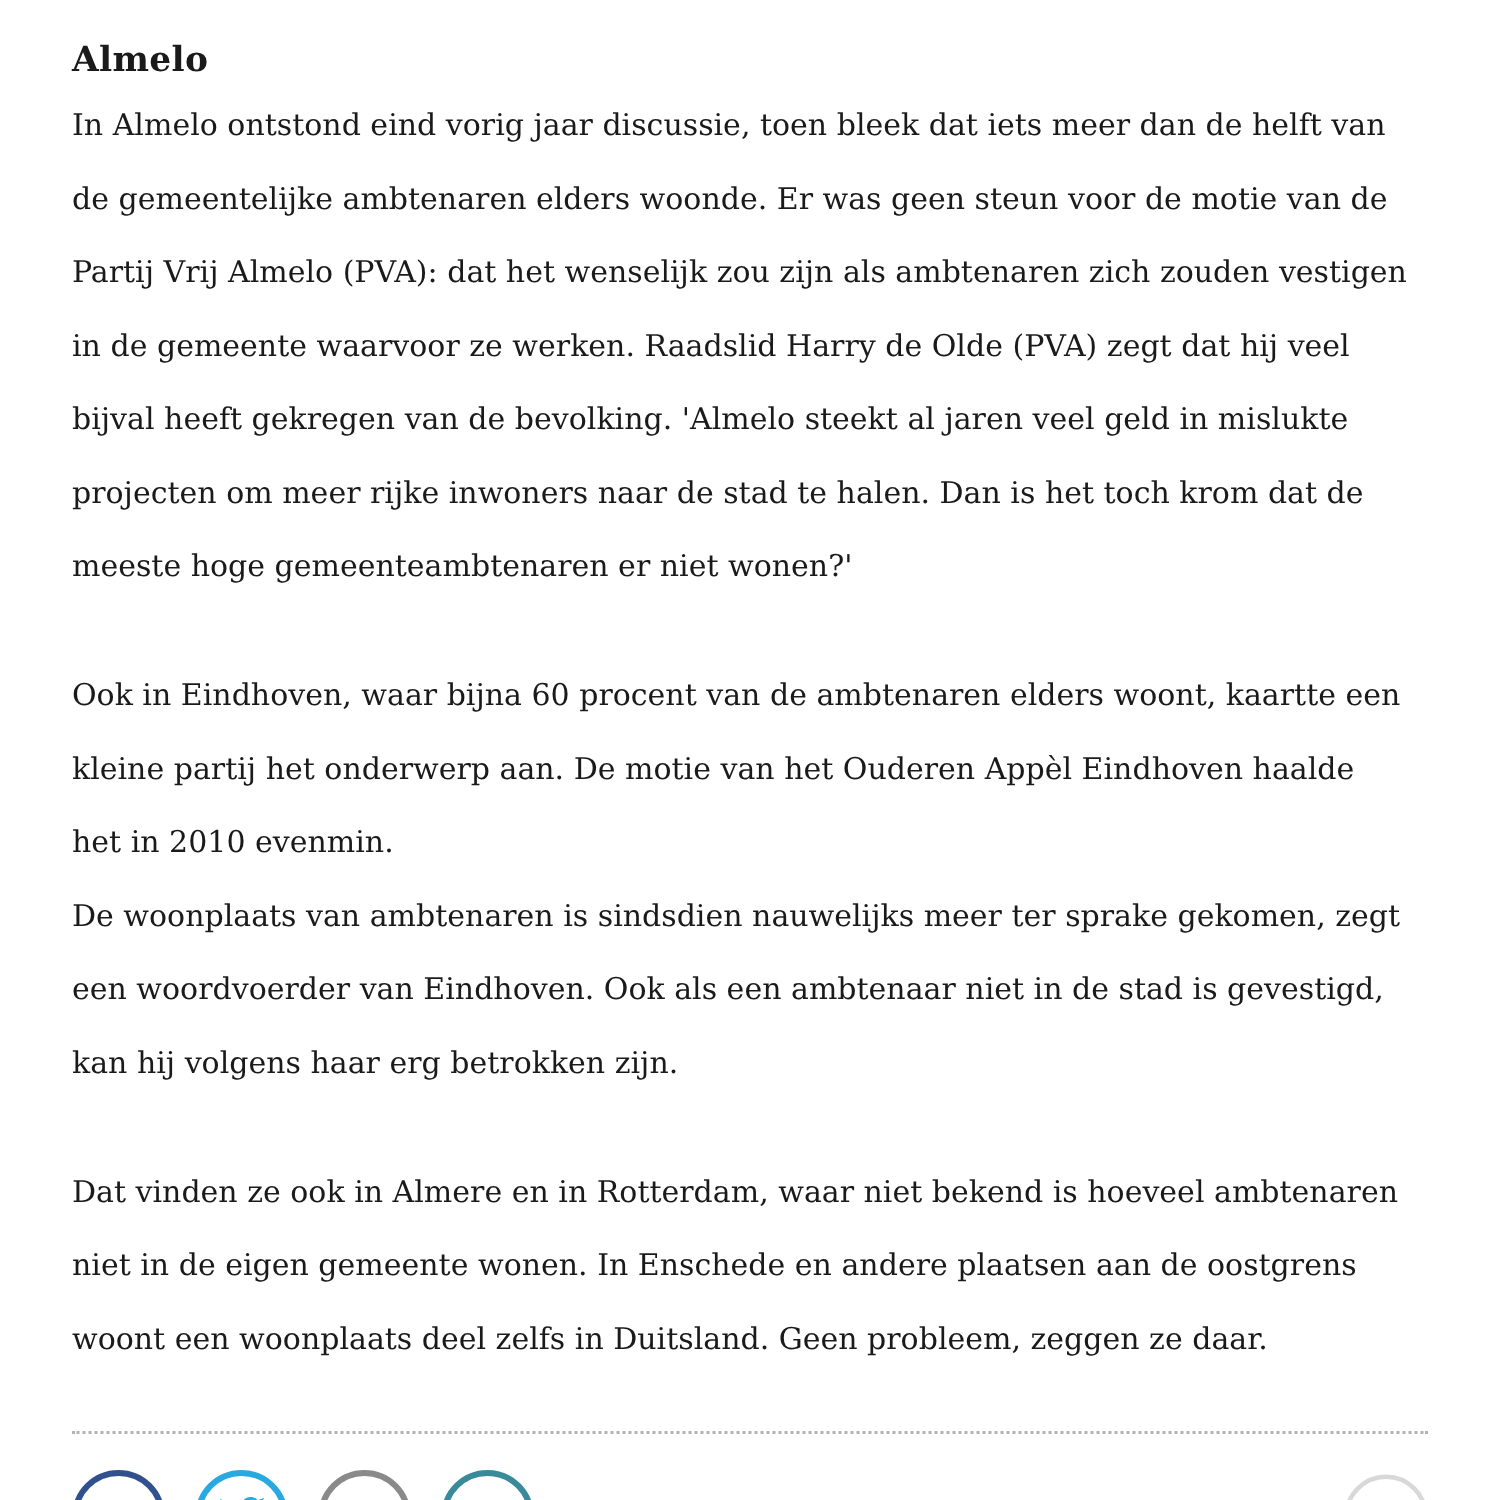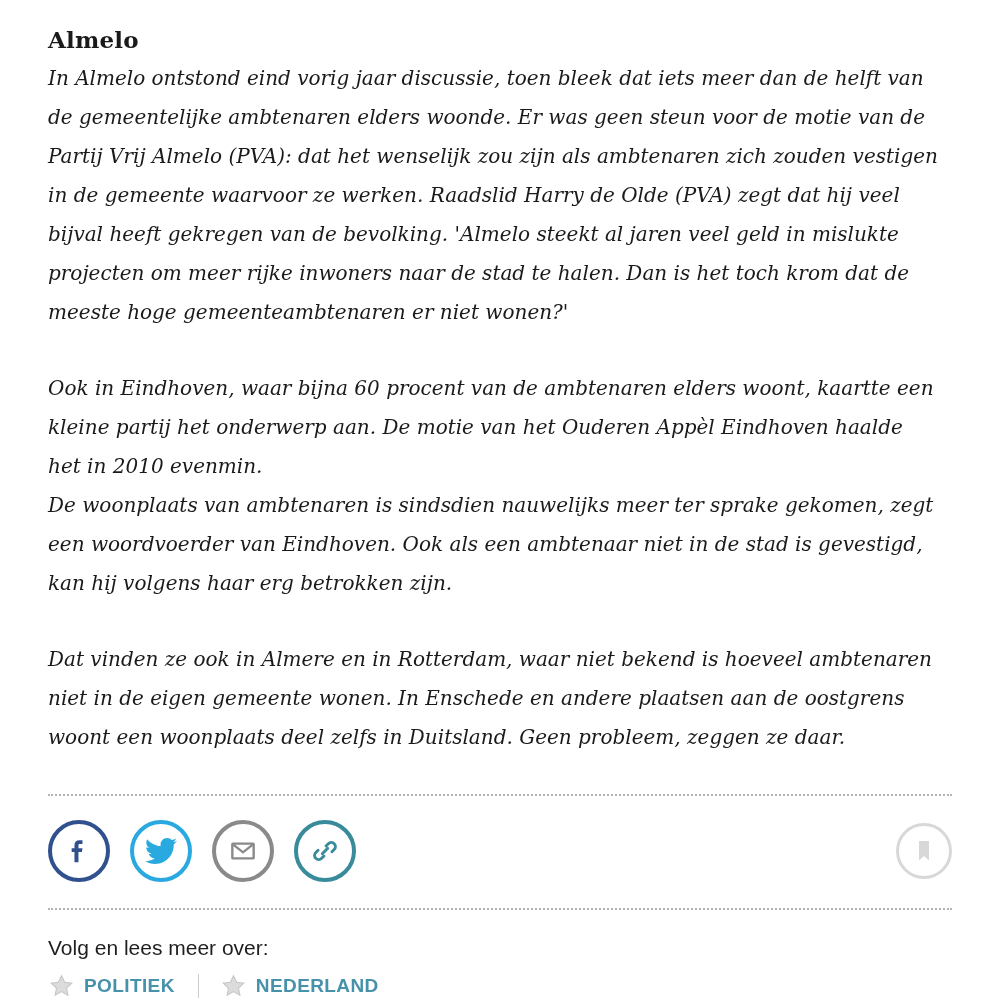--- a/index.html
+++ b/index.html
@@ -10,25 +10,24 @@
     color: #1a1a1a;
   }
   .page { padding: 26px 32px 0 48px; }
 
   
   .section-heading {
     font-size: 23px; font-weight: bold; margin: 0 0 6px 0;
     letter-spacing: 0.2px;
   }
   .article p {
-    font-size: 20px; line-height: 39px;
+    font-size: 20px; line-height: 49px;
     margin: 0 0 37px 0;
     white-space: pre-line;
     max-width: 892px;
-    font-style: italic;
   }
 
   
   .divider {
     border: none;
     border-top: 2px dotted #b3b3b3;
     width: 904px; margin: 0;
   }
   .divider-top { margin-top: 22px; }
 

